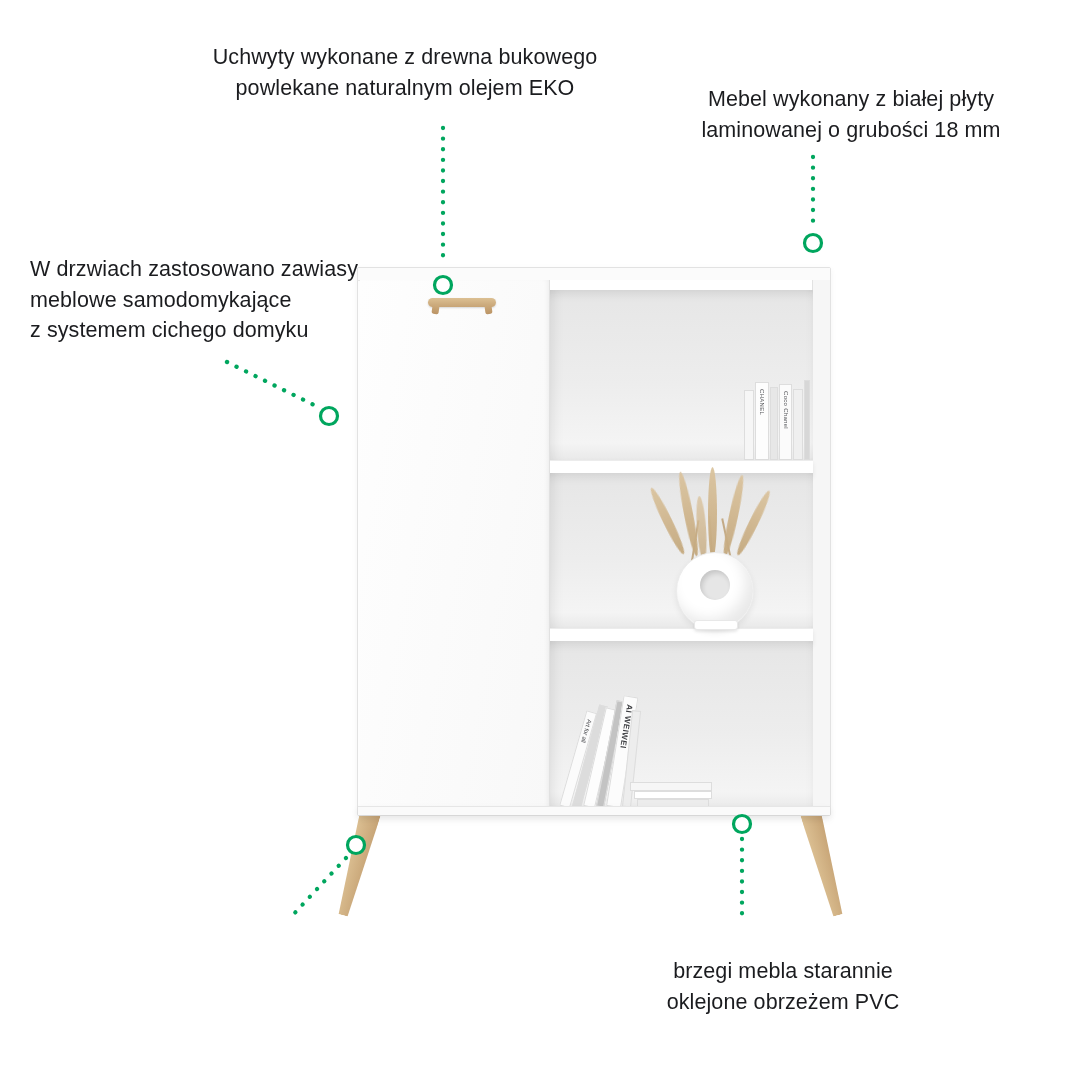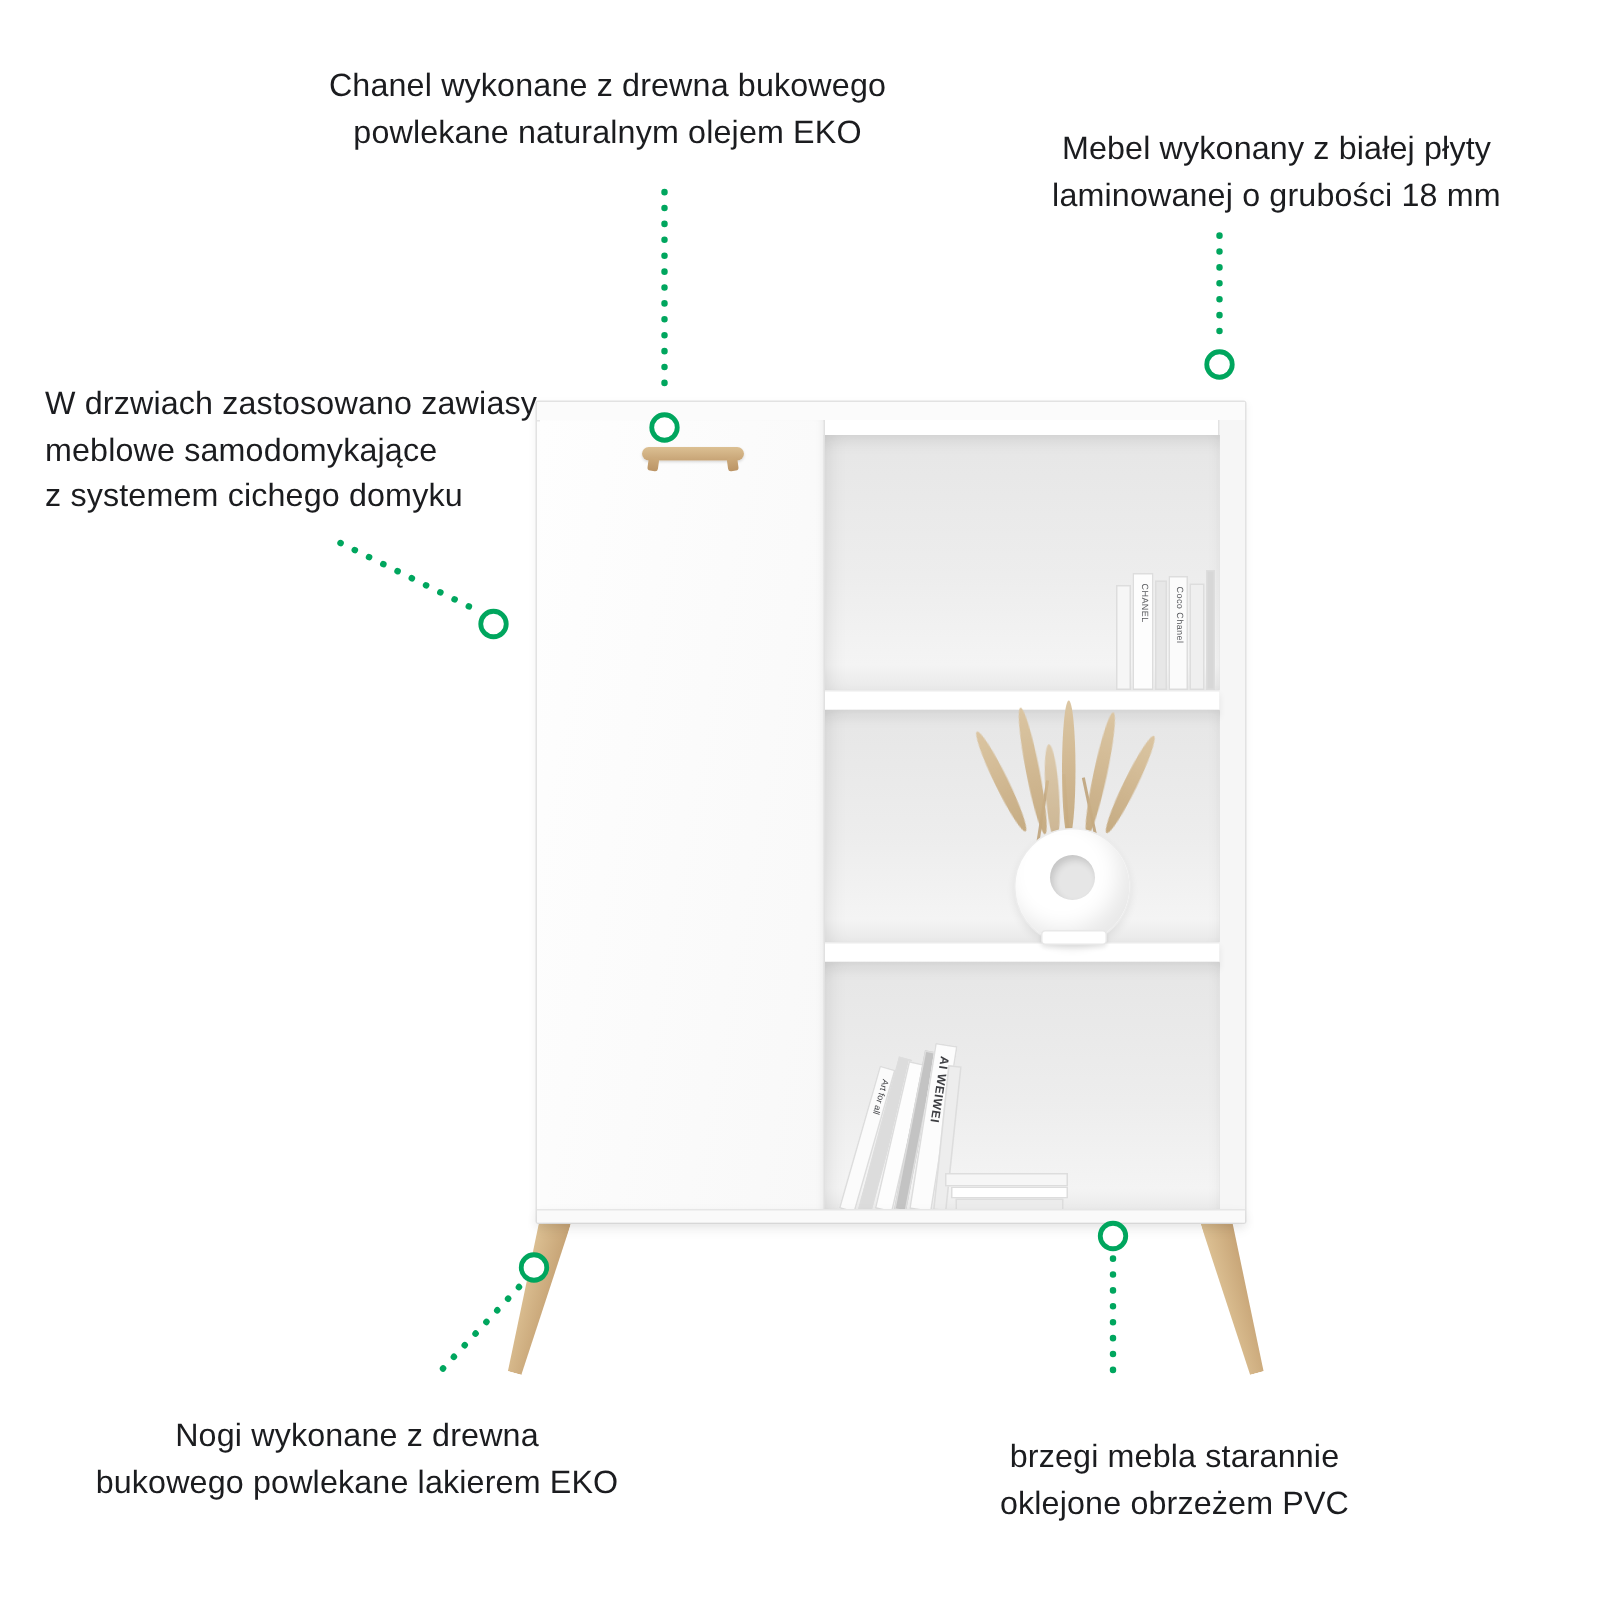--- a/index.html
+++ b/index.html
@@ -209,25 +209,23 @@
     <line class="dotline" x1="227" y1="362" x2="314" y2="405"></line>
     <circle class="marker" cx="329" cy="416" r="8.5"></circle>
 
     <circle class="marker" cx="356" cy="845" r="8.5"></circle>
     <line class="dotline" x1="346" y1="858" x2="291" y2="917"></line>
 
     <circle class="marker" cx="742" cy="824" r="8.5"></circle>
     <line class="dotline" x1="742" y1="839" x2="742" y2="917"></line>
   </svg>
 
-  <div class="annotation a-center" id="ann-handle">Chanel wykonane z drewna bukowego
+  <div class="annotation a-center" id="ann-handle">Uchwyty wykonane z drewna bukowego
 powlekane naturalnym olejem EKO</div>
   <div class="annotation a-center" id="ann-board">Mebel wykonany z białej płyty
 laminowanej o grubości 18 mm</div>
   <div class="annotation a-left" id="ann-hinges">W drzwiach zastosowano zawiasy
 meblowe samodomykające
 z systemem cichego domyku</div>
-  <div class="annotation a-center" id="ann-legs">Nogi wykonane z drewna
-bukowego powlekane lakierem EKO</div>
   <div class="annotation a-center" id="ann-edges">brzegi mebla starannie
 oklejone obrzeżem PVC</div>
 
 </div>
 
 </body></html>

